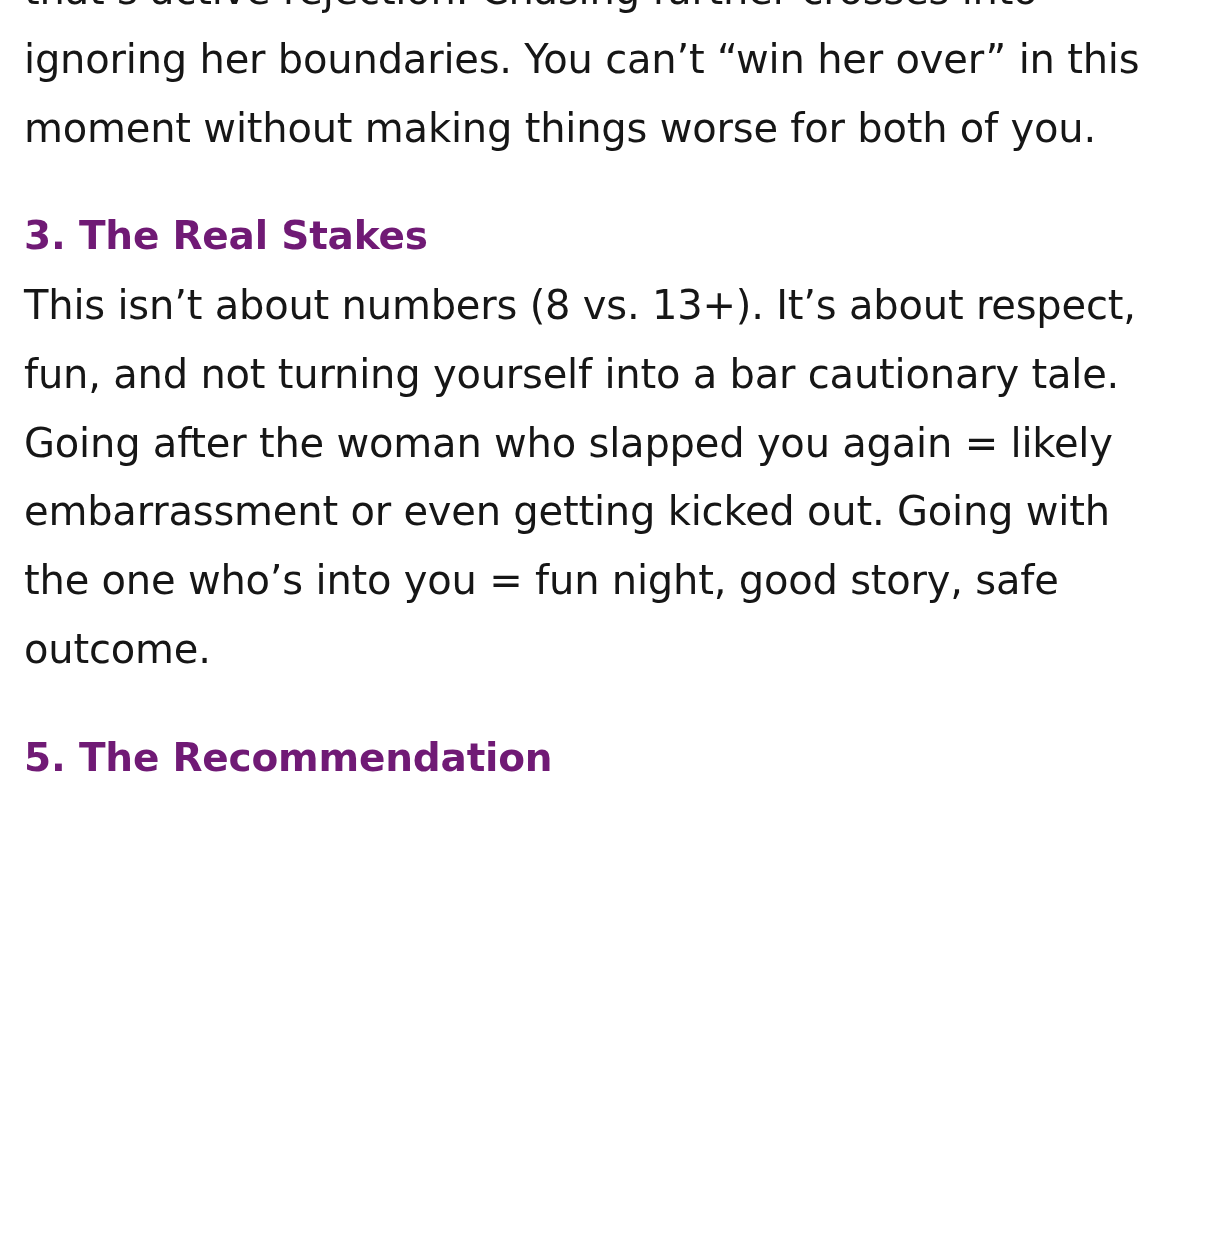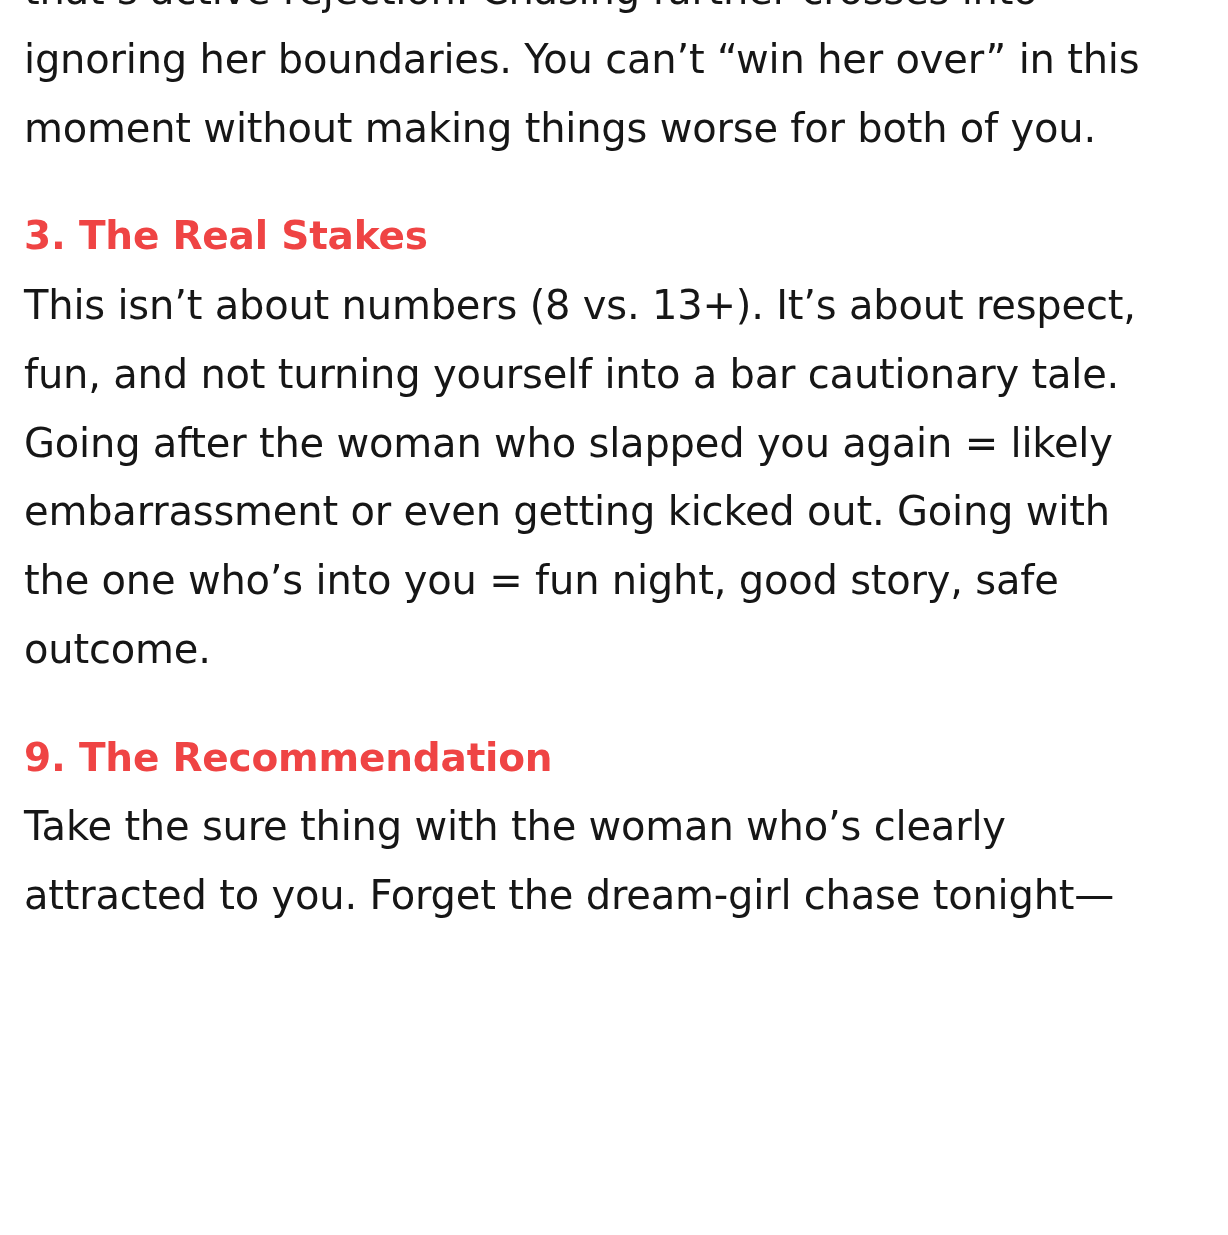--- a/index.html
+++ b/index.html
@@ -35,21 +35,21 @@
     font-weight: 400;
     letter-spacing: -0.2px;
     color: #161616;
   }
   h3.section-heading {
     margin: 0;
     font-size: 39px;
     line-height: 1.35;
     font-weight: 700;
     letter-spacing: -0.2px;
-    color: #ef4444;
+    color: #701a75;
   }
   .block-gap {
     height: 48px;
   }
   .heading-gap {
     height: 8px;
   }
 </style>
 </head>
 <body>
@@ -62,20 +62,19 @@
     <div class="block-gap"></div>
 
     <h3 class="section-heading">3. The Real Stakes</h3>
 
     <div class="heading-gap"></div>
 
     <p class="body-text">This isn’t about numbers (8 vs. 13+). It’s about respect, fun, and not turning yourself into a bar cautionary tale. Going after the woman who slapped you again = likely embarrassment or even getting kicked out. Going with the one who’s into you = fun night, good story, safe outcome.</p>
 
     <div class="block-gap"></div>
 
-    <h3 class="section-heading">9. The Recommendation</h3>
+    <h3 class="section-heading">5. The Recommendation</h3>
 
     <div class="heading-gap"></div>
 
-    <p class="body-text">Take the sure thing with the woman who’s clearly attracted to you. Forget the dream-girl chase tonight—</p>
 
   </div>
 </div>
 
 </body></html>

